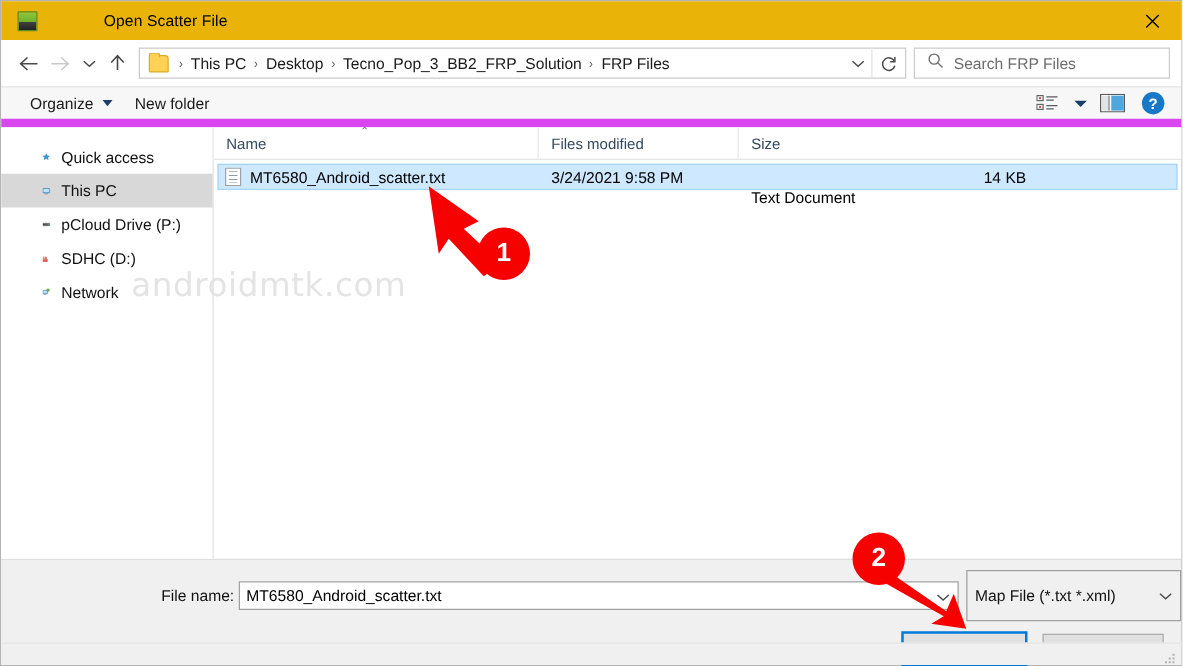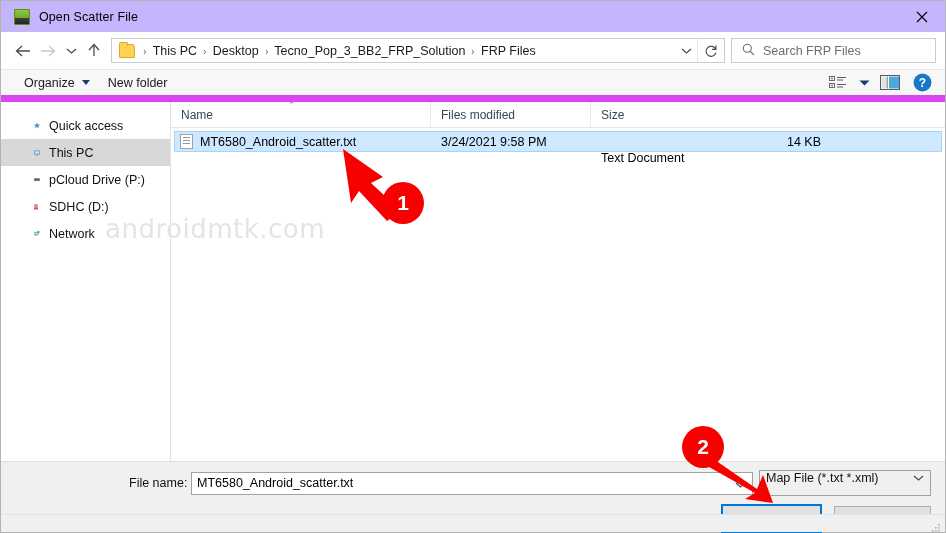--- a/index.html
+++ b/index.html
@@ -15,25 +15,26 @@
     width: 946px; height: 533px;
     background: #ffffff;
     border: 1px solid #b4b4b4;
     display: flex;
     flex-direction: column;
   }
 
   
   .titlebar {
     height: 31px;
-    background: #c4b5fd;
+    background: #eab308;
     display: flex;
     align-items: center;
     flex: 0 0 31px;
     position: relative;
+    gap: 44px;
   }
   .title-icon {
     width: 16px; height: 16px;
     margin-left: 13px; margin-right: 9px;
     position: relative;
     background: linear-gradient(#8ec63f 0%, #6fae2a 55%, #3f3f3f 56%, #222 100%);
     border: 1px solid #5b8a1f;
     border-radius: 1px;
   }
   .title-text {
@@ -264,21 +265,20 @@
     background: #f0f0f0;
     border-top: 1px solid #dfdfdf;
     position: relative;
     padding: 0;
   }
   .fnrow {
     display: flex;
     align-items: center;
     padding-top: 8px;
     padding-left: 128px;
-    padding-right: 14px;
   }
   .fnlabel {
     position: absolute;
     left: 128px;
     font-size: 12.5px;
     color: #111;
     width: 65px;
   }
   .fninput {
     margin-left: 62px;
@@ -293,25 +293,26 @@
     padding-left: 5px;
     min-width: 0;
     position: relative;
   }
   .fninput .chev {
     position: absolute; right: 6px; top: 5px;
   }
   .filterbox {
     width: 172px;
     flex: 0 0 172px;
-    height: 26px;
+    height: 41px;
     margin-left: 6px;
     background: #f0f0f0;
     border: 1px solid #a0a0a0;
     display: flex;
+    align-items: center;
     justify-content: space-between;
     font-size: 12.5px;
     color: #111;
     padding: 0 6px 0 6px;
   }
   .btnrow {
     display: flex;
     justify-content: flex-end;
     gap: 14px;
     padding-right: 14px;

